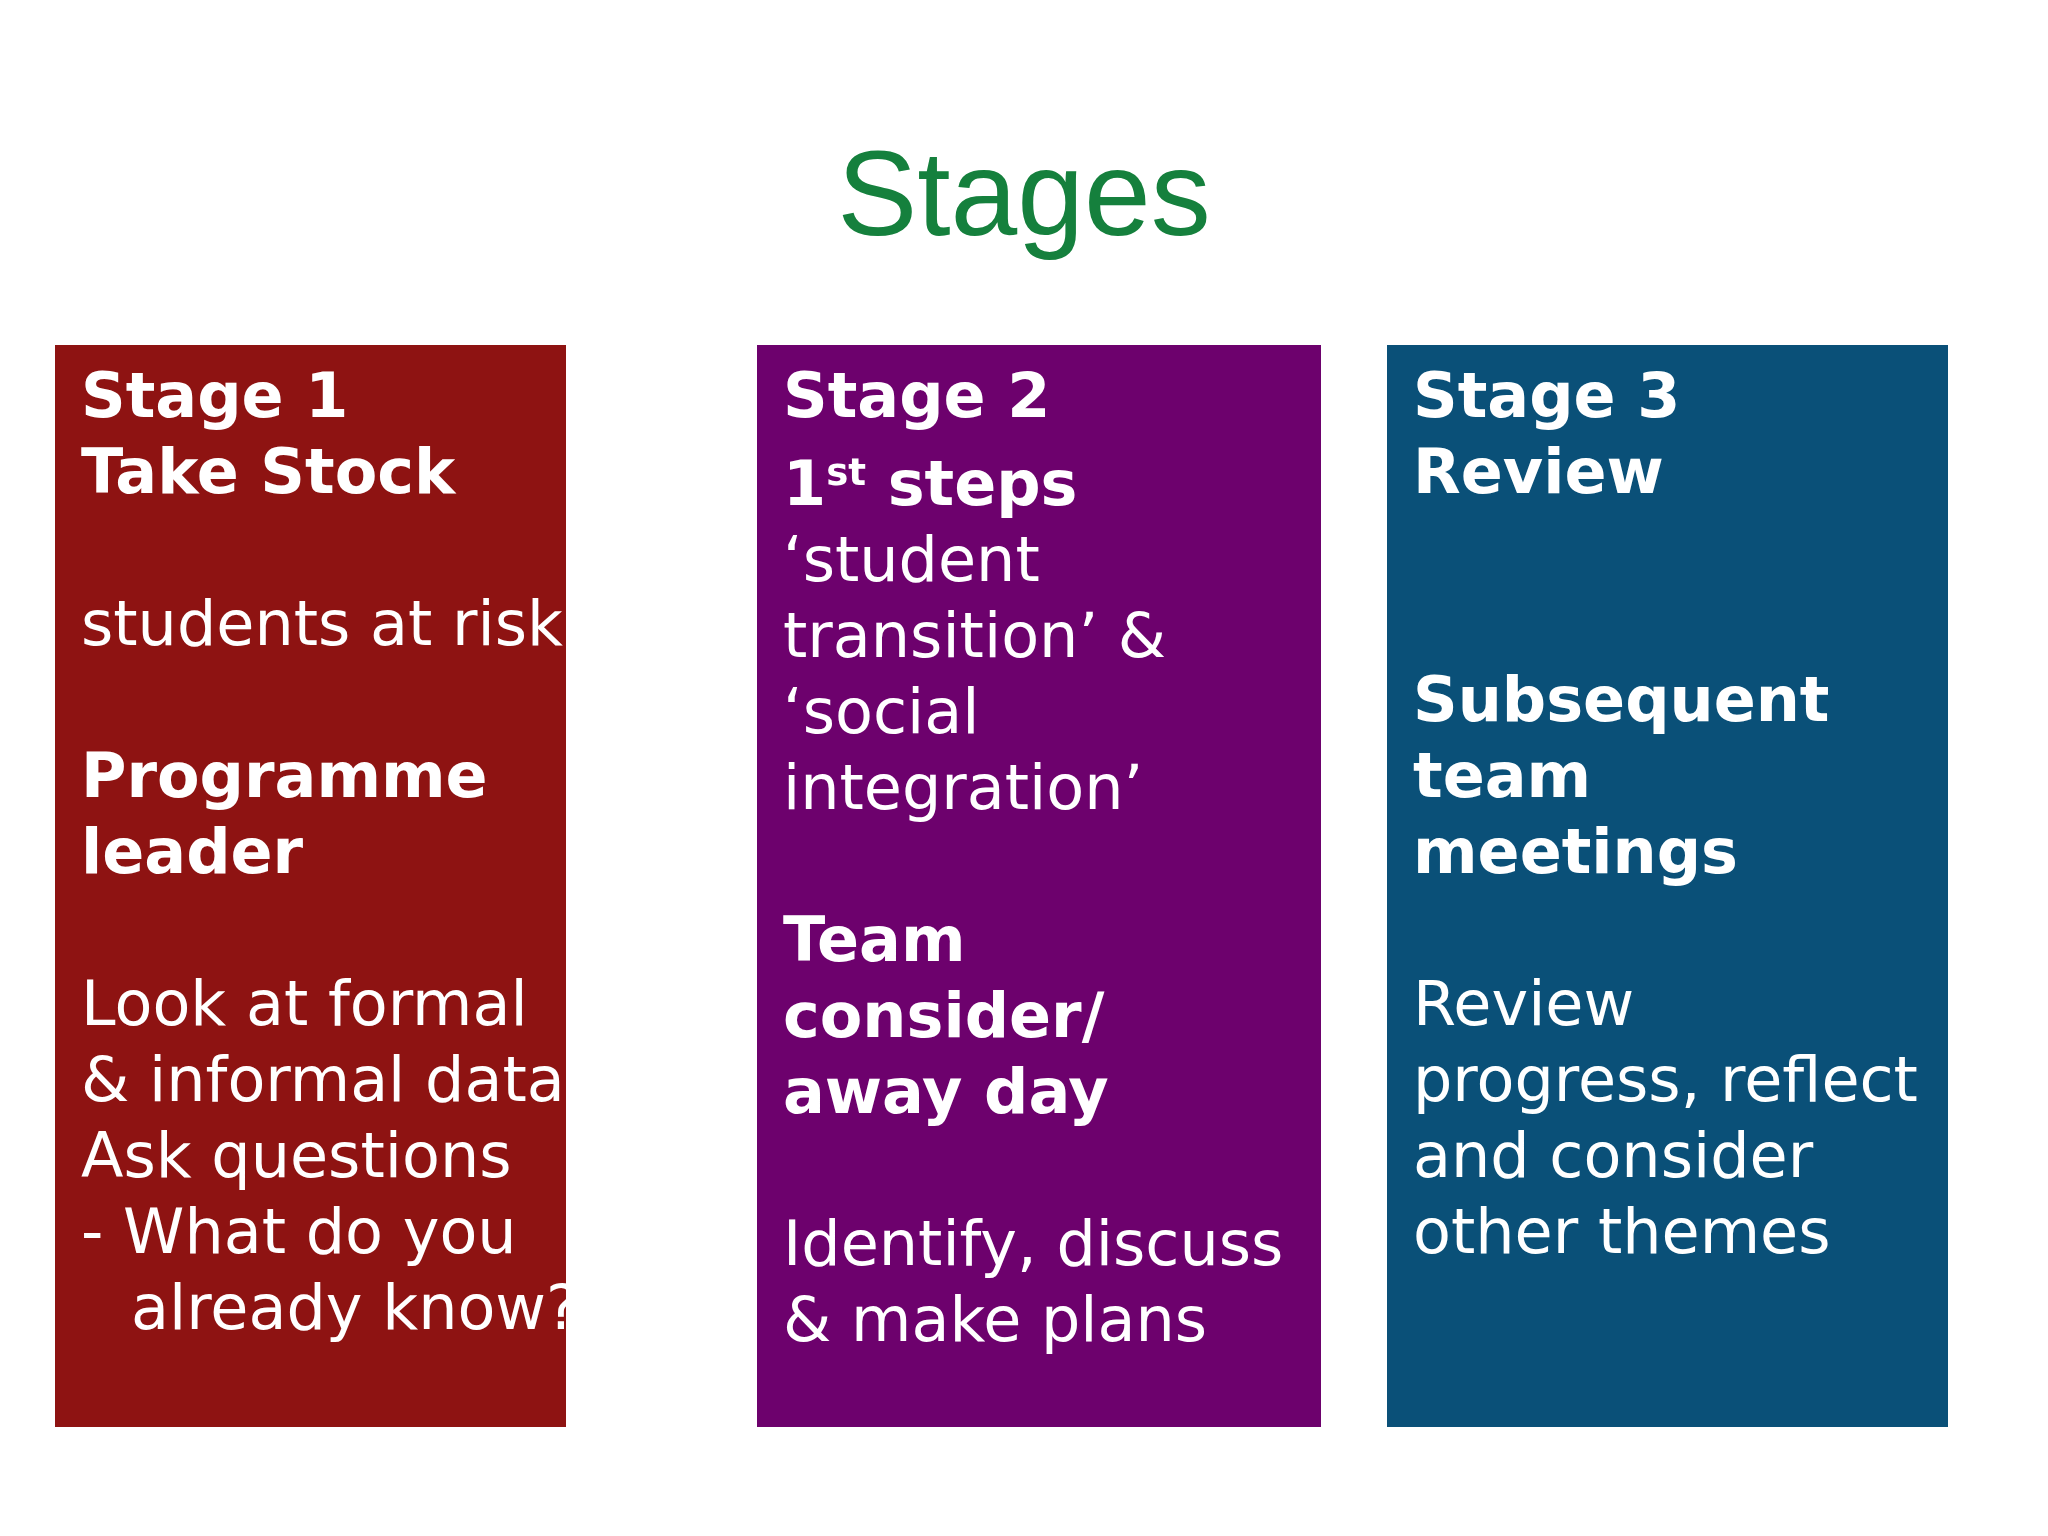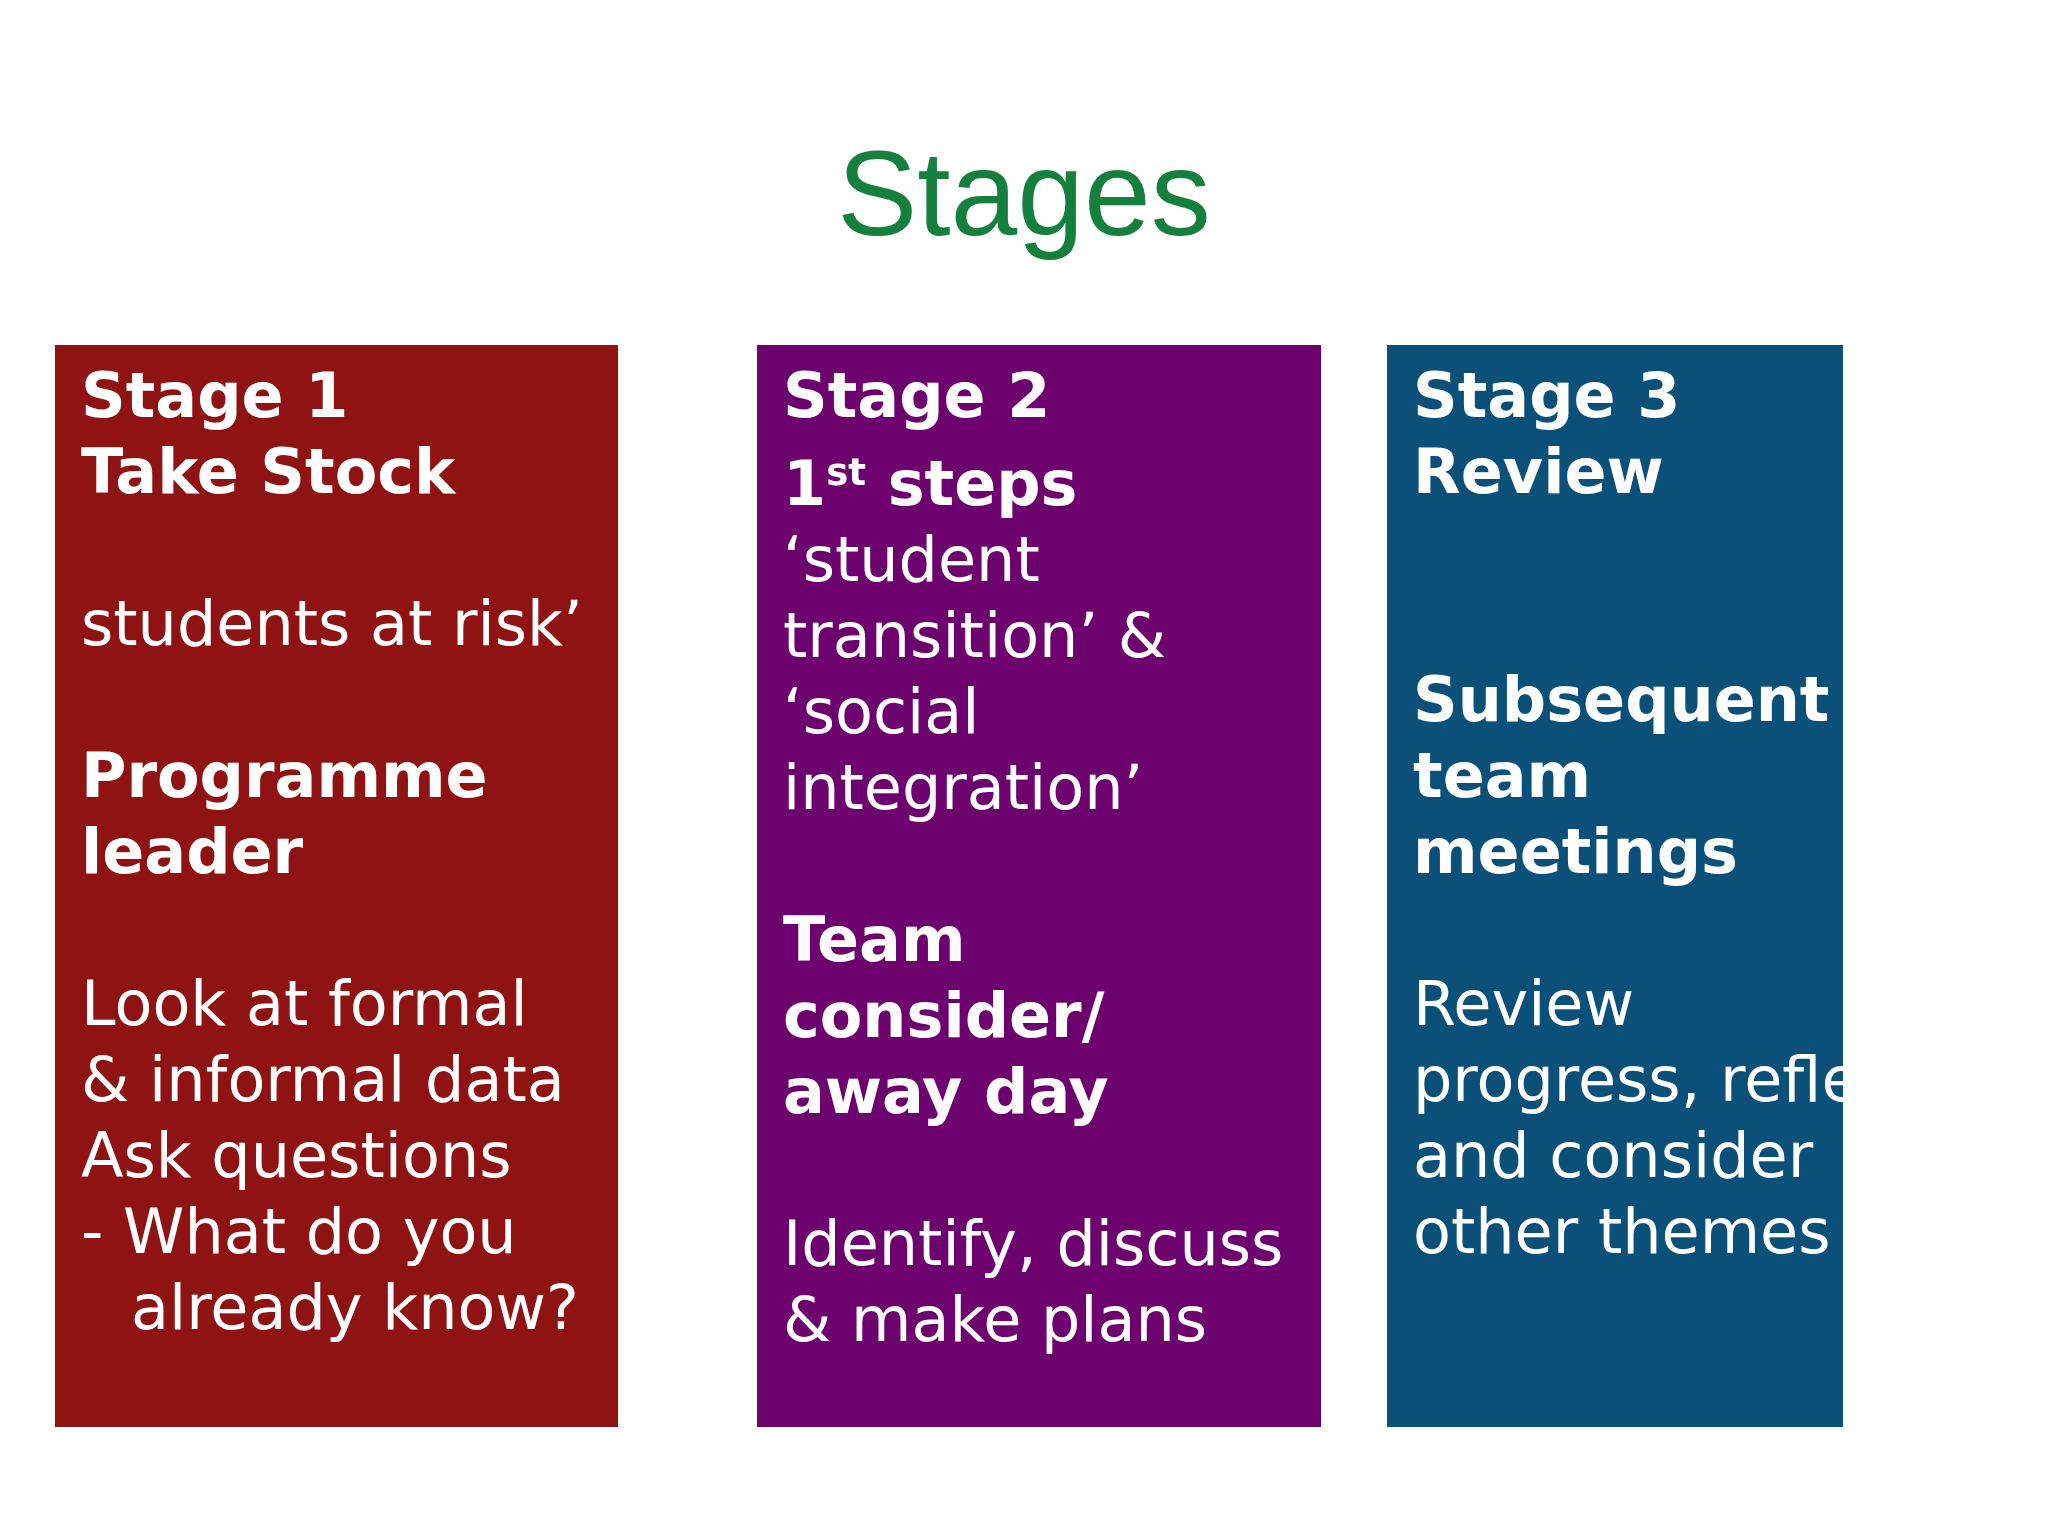--- a/index.html
+++ b/index.html
@@ -30,23 +30,23 @@
   .stage-box {
     position: absolute;
     top: 345px;
     height: 1082px;
     box-sizing: border-box;
     padding: 13px 10px 0 26px;
     color: #ffffff;
     font-size: 62px;
     line-height: 76px;
   }
-  .stage-box.box-0 { left: 55px;   width: 563px; }
+  .stage-box.box-0 { left: 55px;   width: 511px; }
   .stage-box.box-1 { left: 735px;  width: 564px; }
-  .stage-box.box-2 { left: 1387px; width: 456px; }
+  .stage-box.box-2 { left: 1387px; width: 561px; }
   .line {
     min-height: 76px;
     white-space: pre;
   }
   .line.bold { font-weight: bold; }
   .line.indent { padding-left: 50px; }
   .sup {
     font-size: 0.6em;
     vertical-align: 0.55em;
   }

